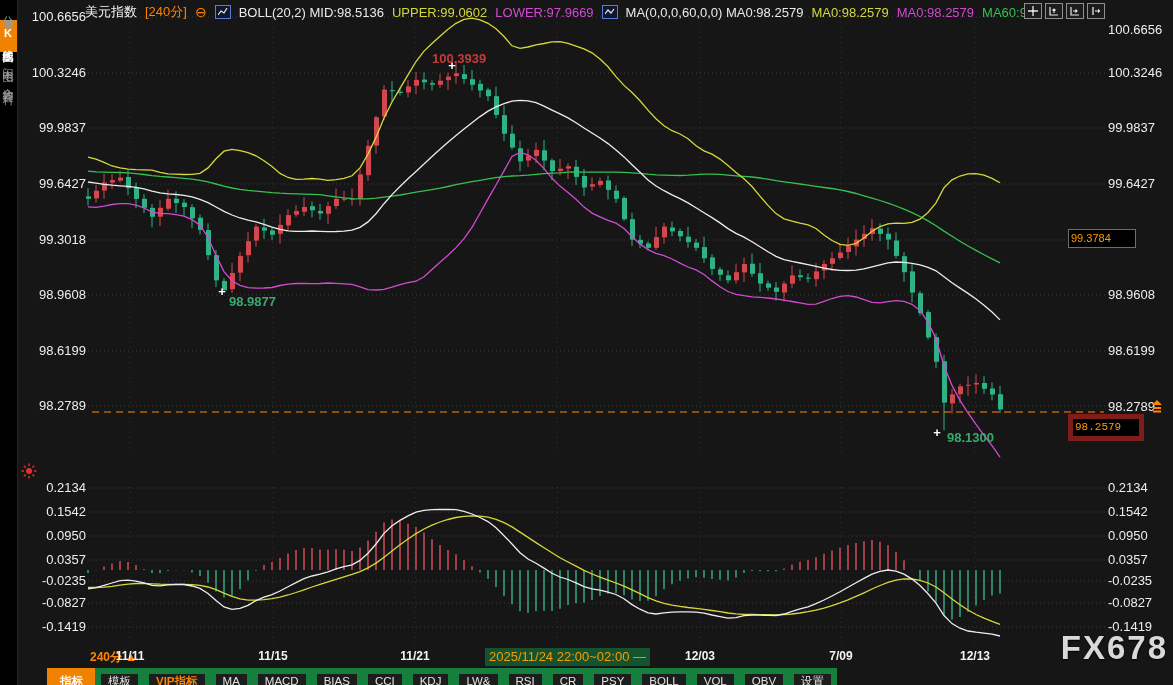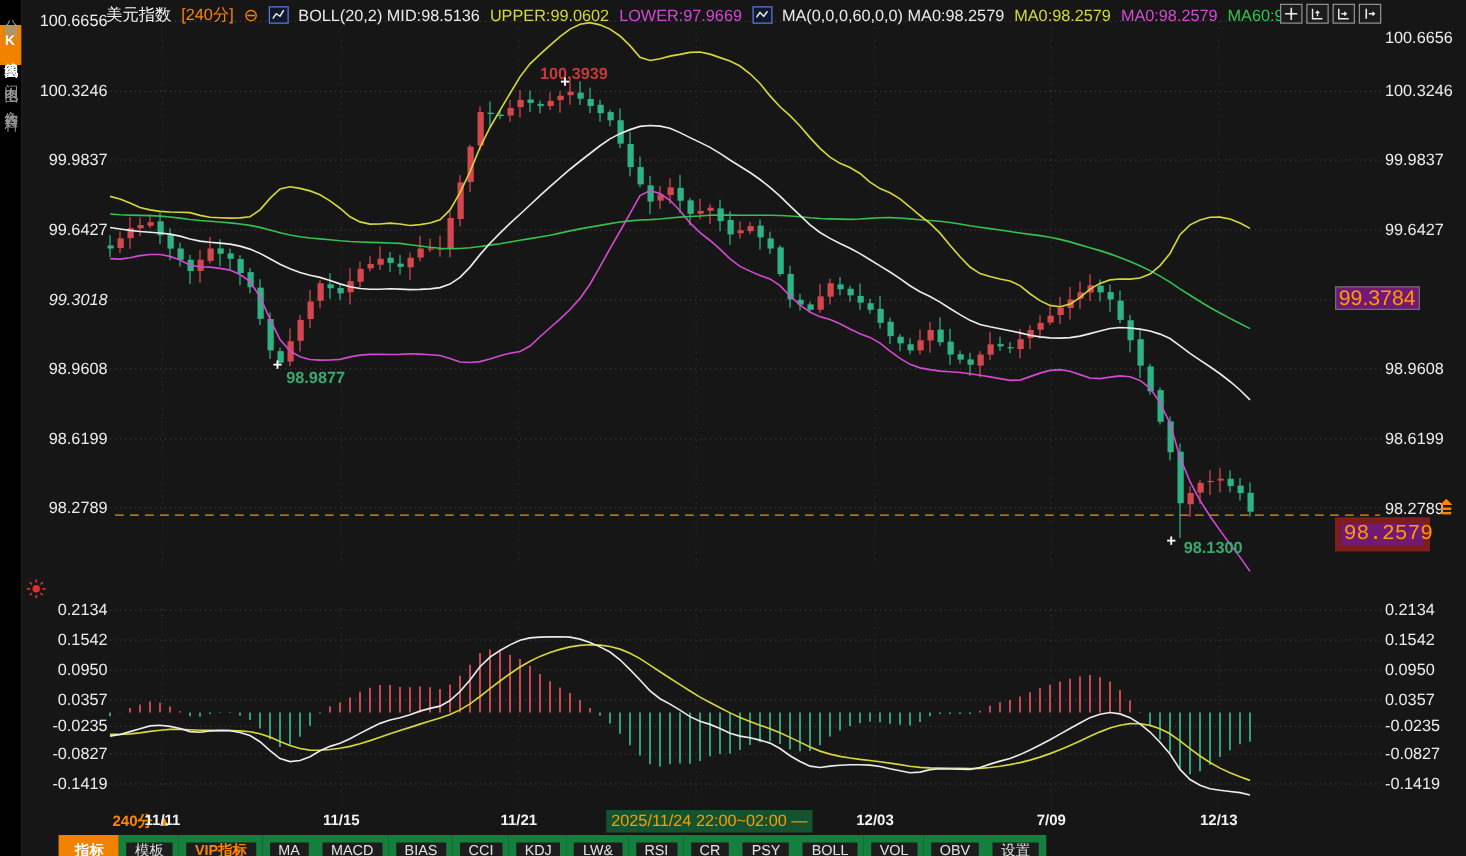--- a/index.html
+++ b/index.html
@@ -13,22 +13,22 @@
   
   .hdr{position:absolute;left:85px;top:3px;height:18px;display:flex;align-items:center;gap:8px;
        font-size:13px;white-space:nowrap;z-index:4;}
   .hdr b{font-weight:normal;}
   .mini-chart-icon{width:14px;height:12px;border:1px solid #5b79d6;background:#10182e;display:inline-flex;align-items:center;justify-content:center;}
   .tr-icons{position:absolute;right:68px;top:3px;display:flex;gap:3px;z-index:4;}
   .tr-btn{width:16px;height:14px;border:1px solid #8f8f8f;background:#1c1c1c;display:flex;align-items:center;justify-content:center;cursor:pointer;}
   
   .ylab{position:absolute;left:14px;width:72px;text-align:right;font-size:13px;color:#ededed;line-height:15px;z-index:3;}
   .ylab-r{position:absolute;left:1108px;width:64px;text-align:left;font-size:13px;color:#ededed;line-height:15px;z-index:3;}
-  .badge{position:absolute;left:1068px;width:62px;height:17px;line-height:17px;background:#701a75;
-         font-size:17px;color:#ff9a00;padding:0 2px;z-index:4;}
+  .badge{position:absolute;left:1068px;width:62px;height:17px;line-height:17px;background:#000000;
+         font-size:11px;color:#ff9a00;padding:0 2px;z-index:4;}
   .badge.gray{border:1px solid #6e6e6e;}
   .badge.orange{border:5px solid #7f1d1d;font-family:Liberation Mono, monospace;}
   
   .ann{position:absolute;font-size:13px;font-weight:bold;z-index:3;white-space:nowrap;}
   .cross{position:absolute;color:#fff;font-size:13px;font-weight:bold;transform:translate(-50%,-55%);z-index:3;}
   
   .macd-hdr{position:absolute;left:90px;top:465px;font-size:13px;display:flex;gap:9px;z-index:3;white-space:nowrap;}
   
   .date-row{position:absolute;left:17px;top:646px;width:1156px;height:22px;z-index:3;}
   .dlab{position:absolute;top:3px;transform:translateX(-50%);font-size:12px;font-weight:bold;color:#f2f2f2;}
@@ -490,21 +490,21 @@
           <path d="M4 5h5 M7 3.5 L8.5 5 L7 6.5" stroke="#e8e8e8" fill="none" stroke-width="1.1"></path>
         </svg>
     </span>
   </div>
 
   <div id="labels">
       <div class="ylab" style="top: 9px;">100.6656</div>
       <div class="ylab" style="top: 65px;">100.3246</div>
       <div class="ylab" style="top: 120px;">99.9837</div>
       <div class="ylab" style="top: 176px;">99.6427</div>
-      <div class="ylab" style="top: 232px; font-style: italic;">99.3018</div>
+      <div class="ylab" style="top: 232px;">99.3018</div>
       <div class="ylab" style="top: 287px;">98.9608</div>
       <div class="ylab" style="top: 343px;">98.6199</div>
       <div class="ylab" style="top: 398px;">98.2789</div>
       <div class="ylab-r" style="top: 22px;">100.6656</div>
       <div class="ylab-r" style="top: 65px;">100.3246</div>
       <div class="ylab-r" style="top: 120px;">99.9837</div>
       <div class="ylab-r" style="top: 176px;">99.6427</div>
       <div class="ylab-r" style="top: 287px;">98.9608</div>
       <div class="ylab-r" style="top: 343px;">98.6199</div>
       <div class="ylab" style="top: 480px;">0.2134</div>
@@ -569,13 +569,14 @@
       <span class="tb-item">LW&amp;</span>
       <span class="tb-item">RSI</span>
       <span class="tb-item">CR</span>
       <span class="tb-item">PSY</span>
       <span class="tb-item">BOLL</span>
       <span class="tb-item">VOL</span>
       <span class="tb-item">OBV</span>
       <span class="tb-item">设置</span>
     </div>
 
+  <div class="watermark">FX678</div>
 </div>
 
 </body></html>

